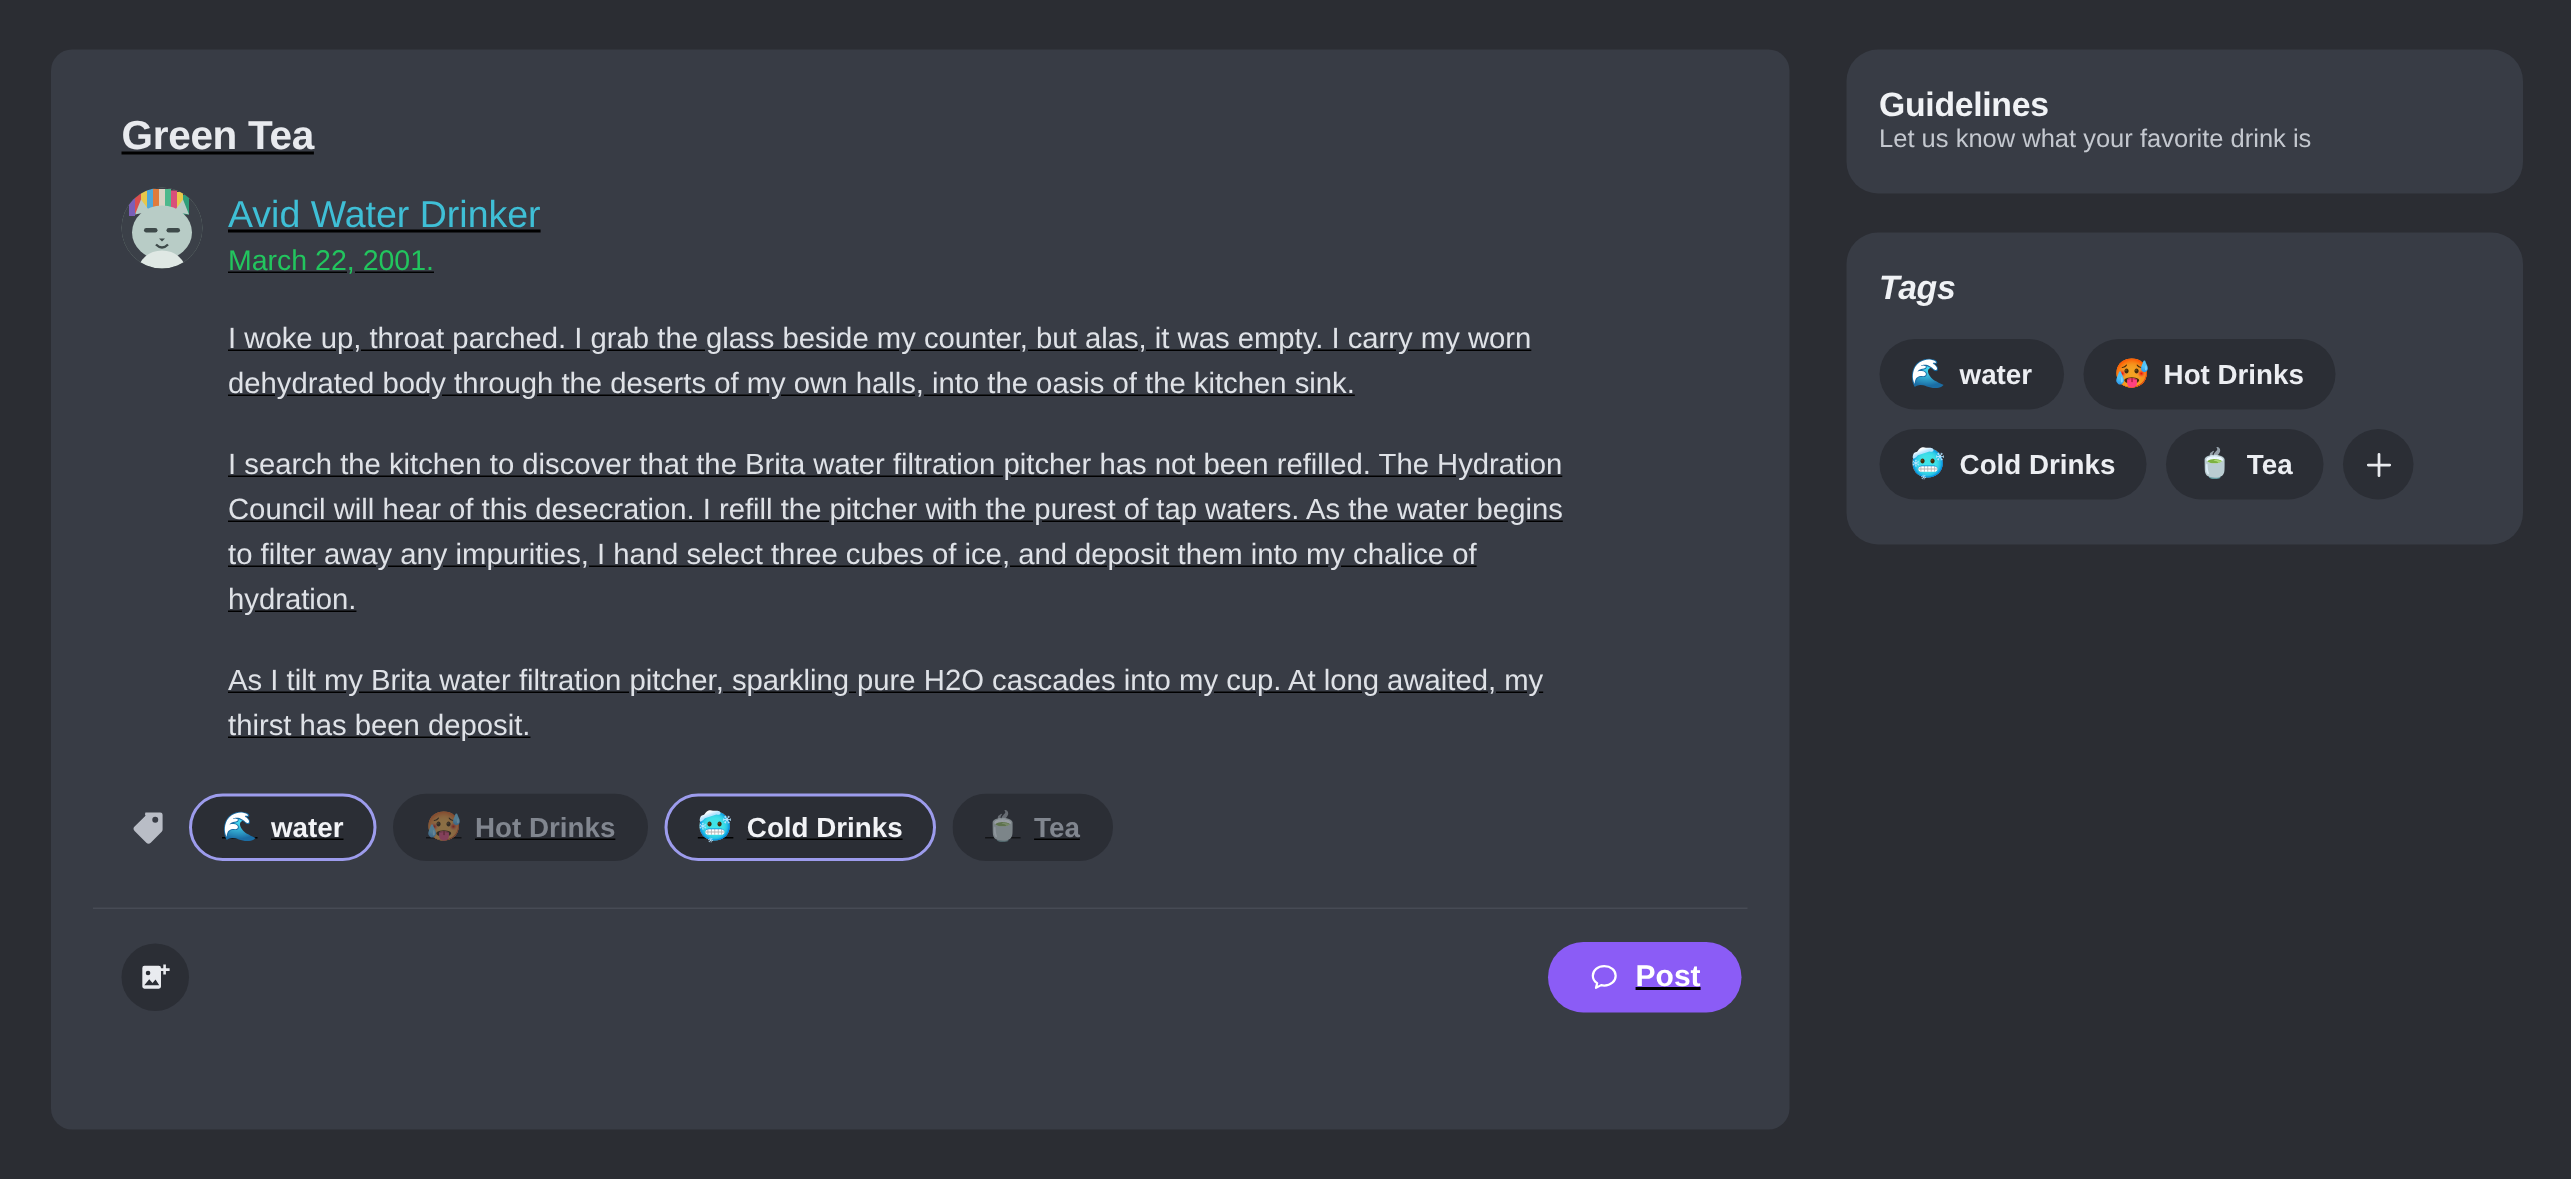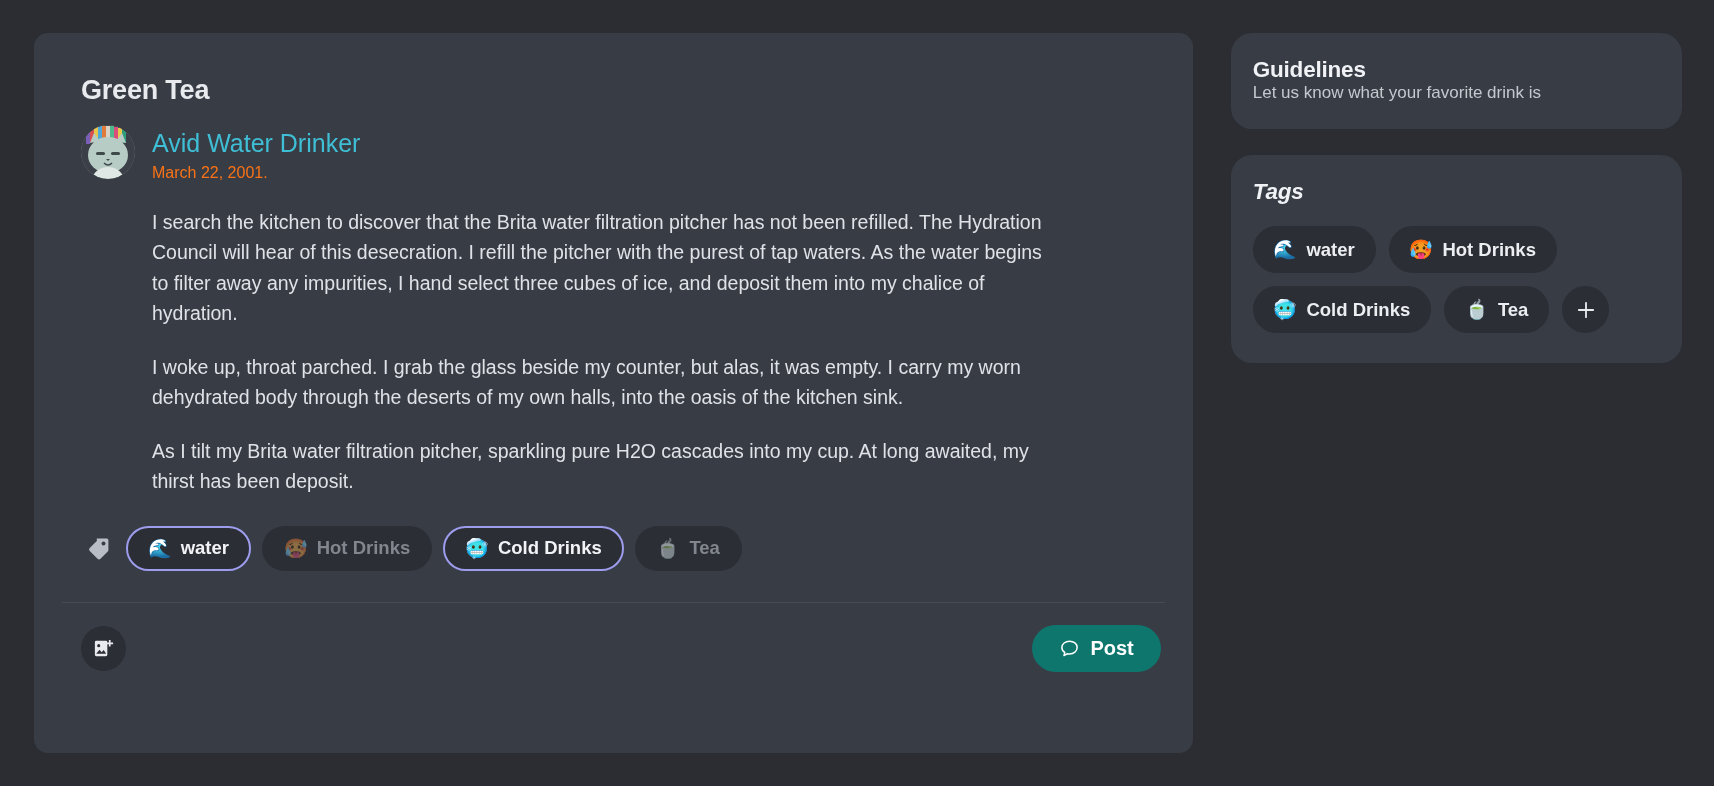--- a/index.html
+++ b/index.html
@@ -24,20 +24,21 @@
 
   
   .post-card {
     width: 1224px;
     height: 720px;
     background: #383c45;
     border-radius: 14px;
     padding: 28px 28px 0 28px;
     display: flex;
     flex-direction: column;
+    text-decoration: underline;
   }
 
   .post-title {
     font-size: 27px;
     font-weight: bold;
     color: #e8eaee;
     letter-spacing: -0.2px;
     margin: 14px 0 0 19px;
   }
 
@@ -60,22 +61,22 @@
 
   .author-meta { display: flex; flex-direction: column; gap: 4px; padding-top: 2px; }
 
   .author-name {
     font-size: 25px;
     color: #3fbfd6;
     line-height: 1.28;
   }
 
   .post-date {
-    font-size: 16px;
-    color: #f97316;
+    font-size: 19px;
+    color: #22c55e;
     line-height: 1.28;
   }
 
   .post-body {
     margin: 24px 0 0 90px;
     display: flex;
     flex-direction: column;
     gap: 24px;
     max-width: 905px;
   }
@@ -140,21 +141,21 @@
     border: none;
     display: flex;
     align-items: center;
     justify-content: center;
     cursor: pointer;
   }
 
   .post-btn {
     height: 47px;
     border-radius: 24px;
-    background: #0f766e;
+    background: #8b5cf6;
     border: none;
     color: #ffffff;
     font-size: 20px;
     font-weight: bold;
     display: flex;
     align-items: center;
     gap: 10px;
     padding: 0 27px;
     cursor: pointer;
     font-family: "Liberation Sans", sans-serif;
@@ -273,22 +274,22 @@
           </g>
         </svg>
       </div>
       <div class="author-meta">
         <div class="author-name">Avid Water Drinker</div>
         <div class="post-date">March 22, 2001.</div>
       </div>
     </div>
 
     <div class="post-body">
+      <p>I woke up, throat parched. I grab the glass beside my counter, but alas, it was empty. I carry my worn dehydrated body through the deserts of my own halls, into the oasis of the kitchen sink.</p>
       <p>I search the kitchen to discover that the Brita water filtration pitcher has not been refilled. The Hydration Council will hear of this desecration. I refill the pitcher with the purest of tap waters. As the water begins to filter away any impurities, I hand select three cubes of ice, and deposit them into my chalice of hydration.</p>
-      <p>I woke up, throat parched. I grab the glass beside my counter, but alas, it was empty. I carry my worn dehydrated body through the deserts of my own halls, into the oasis of the kitchen sink.</p>
       <p>As I tilt my Brita water filtration pitcher, sparkling pure H2O cascades into my cup. At long awaited, my thirst has been deposit.</p>
     </div>
 
     <div class="chip-row">
       <span class="tag-glyph">
         <svg viewBox="0 0 24 24" width="25" height="25" fill="#b9bdc6">
           <path d="M10.5 2.5H20a1.5 1.5 0 0 1 1.5 1.5v9.5a2 2 0 0 1-.59 1.41l-7 7a2 2 0 0 1-2.83 0l-7.5-7.5a2 2 0 0 1 0-2.83l7-7A2 2 0 0 1 10.5 2.5z"></path>
           <circle cx="16.8" cy="7.2" r="1.9" fill="#383c45"></circle>
         </svg>
       </span>

